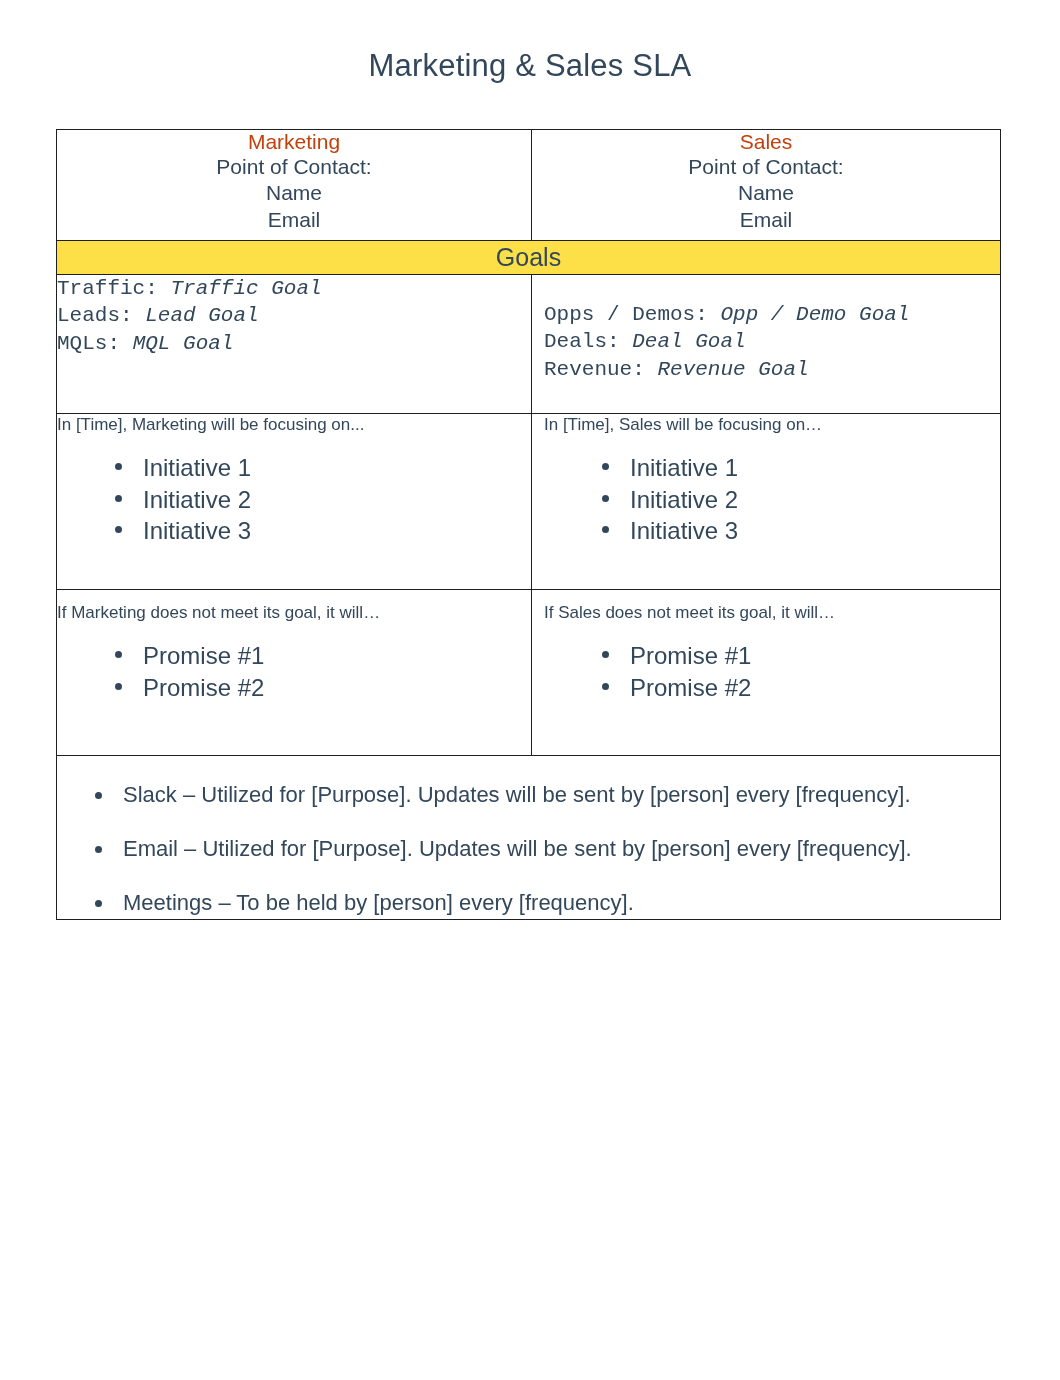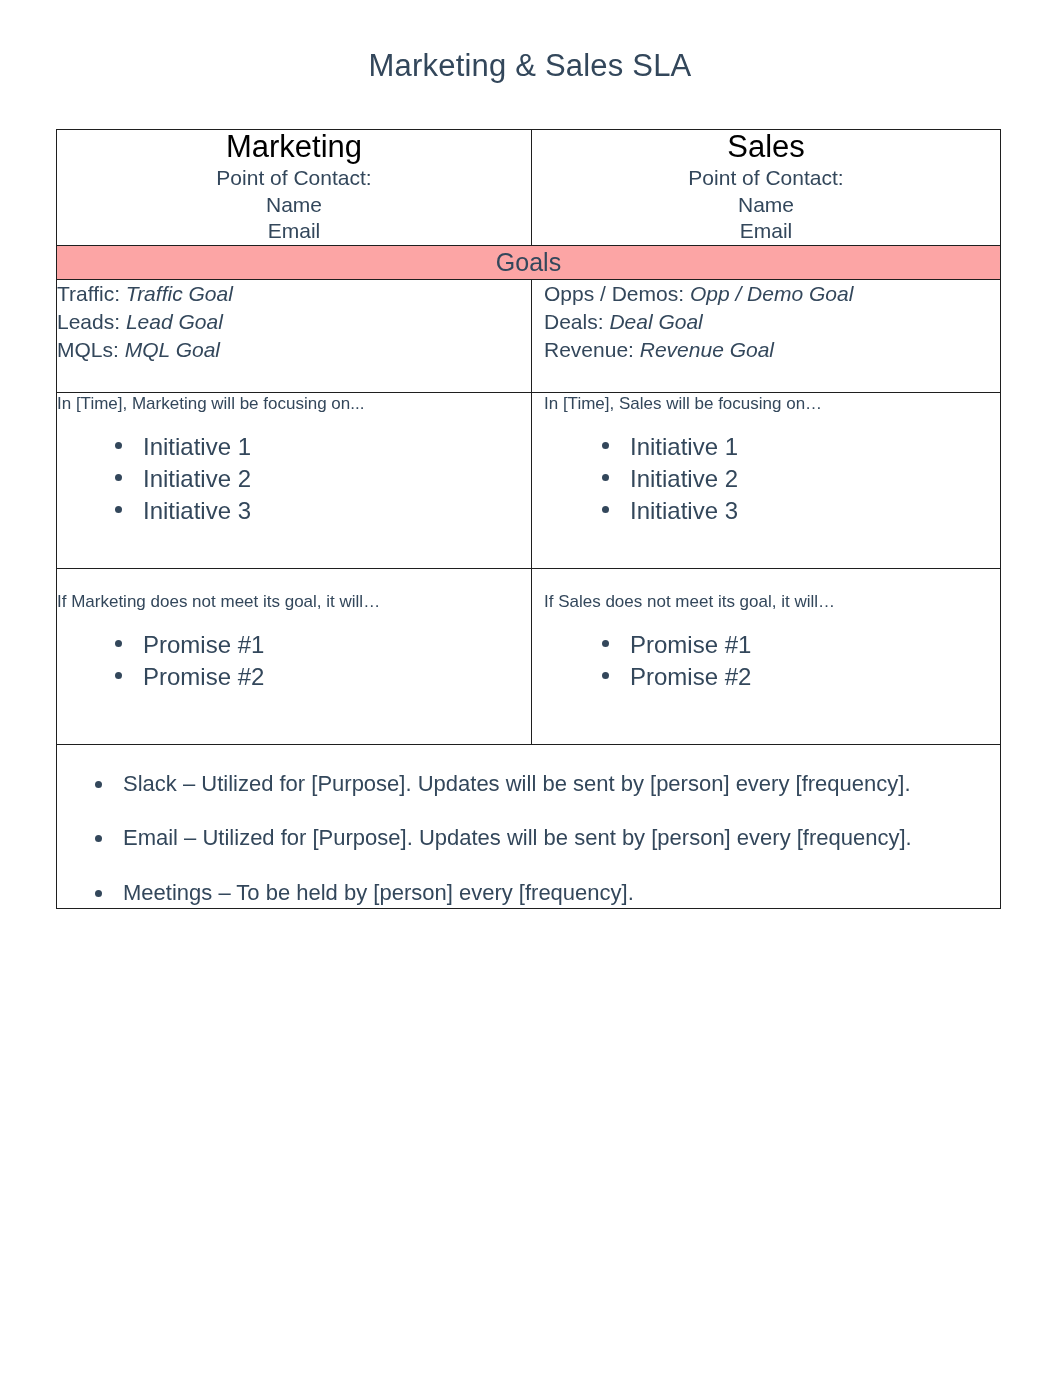--- a/index.html
+++ b/index.html
@@ -53,54 +53,56 @@
     vertical-align: top;
     padding: 0;
   }
   
   .hdr-cell {
     text-align: center;
     padding: 14px 10px 16px 10px;
     height: 110px;
   }
   .hdr-team {
-    font-size: 31px;
+    font-size: 21px;
     font-weight: 400;
     line-height: 1.12;
-    color: #000000;
+    color: #c2410c;
   }
   .hdr-poc {
     font-size: 21px;
     font-weight: 400;
     line-height: 1.28;
     color: #33475b;
   }
   .hdr-italic {
     font-size: 21px;
     line-height: 1.28;
     color: #33475b;
   }
   
   td.band {
-    background: #fca5a5;
+    background: #fde047;
     text-align: center;
     padding: 6px 0 9px 0;
   }
   .band-label {
     font-size: 25px;
     font-weight: 400;
     color: #33475b;
     line-height: 1.3;
   }
   
   .goals-cell {
     padding: 22px 12px 22px 8px;
     height: 112px;
+    font-family: Liberation Mono, monospace;
   }
   .goals-cell.right {
+    padding-top: 26px;
     padding-left: 12px;
   }
   .goal-line {
     font-size: 21px;
     line-height: 1.33;
     color: #33475b;
     white-space: nowrap;
   }
   .goal-line .val {
     font-style: italic;
@@ -108,21 +110,21 @@
   
   .list-cell {
     padding: 24px 12px 26px 8px;
     height: 175px;
   }
   .list-cell.right {
     padding-left: 12px;
   }
   .list-cell.acct {
     height: 125px;
-    padding-top: 22px;
+    padding-top: 12px;
     padding-bottom: 28px;
   }
   .lead-line {
     font-size: 17px;
     line-height: 1.3;
     color: #33475b;
     margin-bottom: 16px;
     white-space: nowrap;
   }
   ul.bullets {

